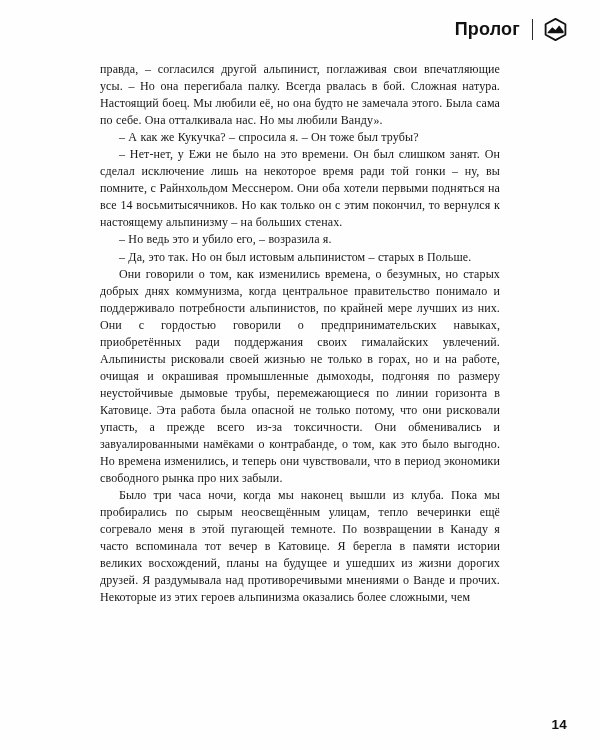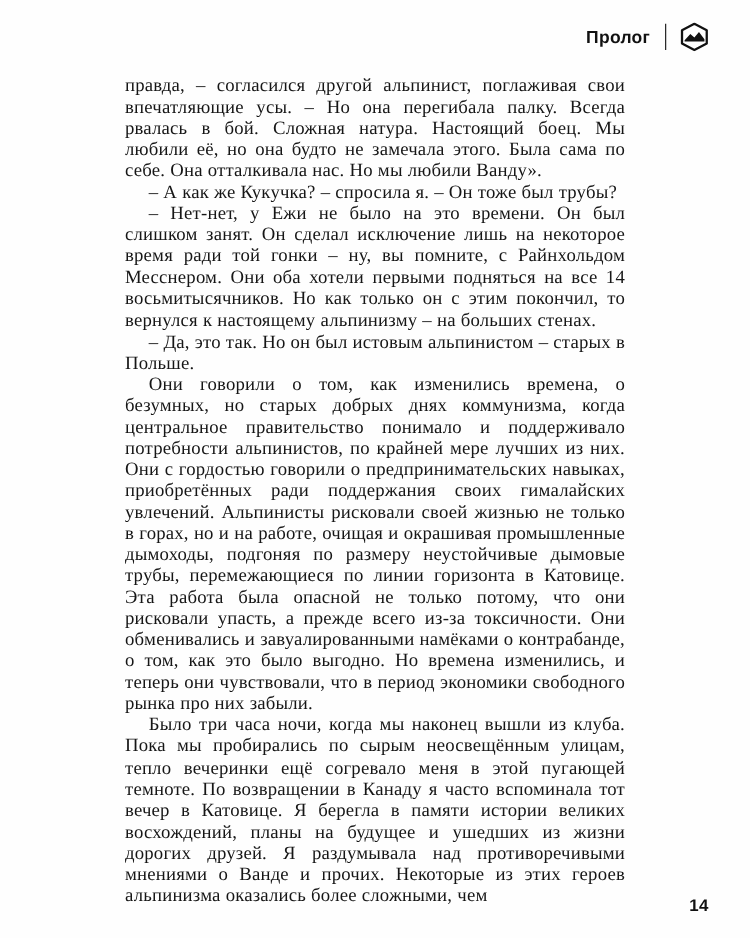--- a/index.html
+++ b/index.html
@@ -30,21 +30,21 @@
     position: absolute;
     top: 16px;
     right: 33px;
     display: flex;
     align-items: center;
     height: 26px;
   }
   .header-title {
     font-family: "Liberation Sans", "DejaVu Sans", sans-serif;
     font-weight: bold;
-    font-size: 14px;
+    font-size: 18px;
     letter-spacing: 0.2px;
     color: #111111;
     line-height: 1;
     padding-bottom: 1px;
   }
   .header-divider {
     width: 1px;
     height: 21px;
     background: #2a2a2a;
     margin: 0 11px 0 12px;
@@ -54,21 +54,21 @@
     height: 23px;
     display: block;
   }
 
   
   .text-body {
     position: absolute;
     left: 100px;
     top: 61px;
     width: 400px;
-    font-size: 15px;
+    font-size: 12px;
     line-height: 17.05px;
     text-align: justify;
     text-justify: inter-word;
     color: #161616;
     letter-spacing: 0.01em;
     word-spacing: 0.01em;
     -webkit-font-smoothing: antialiased;
   }
   .text-body p {
     margin: 0;
@@ -103,20 +103,21 @@
     <svg class="header-logo" viewBox="0 0 100 100">
       <polygon points="50,4 93,27 93,73 50,96 7,73 7,27" fill="#ffffff" stroke="#121212" stroke-width="8" stroke-linejoin="round"></polygon>
       <path d="M16 62 L36 40 L50 52 L66 33 L85 58 L85 66 L16 66 Z" fill="#121212"></path>
     </svg>
   </div>
 
   <div class="text-body">
     <p class="no-indent">правда, – согласился другой альпинист, поглаживая свои впечатляющие усы. – Но она перегибала палку. Всегда рвалась в бой. Сложная натура. Настоящий боец. Мы любили её, но она будто не замечала этого. Была сама по себе. Она отталкивала нас. Но мы любили Ванду».</p>
     <p>– А как же Кукучка? – спросила я. – Он тоже был трубы?</p>
     <p>– Нет-нет, у Ежи не было на это времени. Он был слишком занят. Он сделал исключение лишь на некоторое время ради той гонки – ну, вы помните, с Райнхольдом Месснером. Они оба хотели первыми подняться на все 14 восьмитысячников. Но как только он с этим покончил, то вернулся к настоящему альпинизму – на больших стенах.</p>
+    <p>– Но ведь это и убило его, – возразила я.</p>
     <p>– Да, это так. Но он был истовым альпинистом – старых в Польше.</p>
     <p>Они говорили о том, как изменились времена, о безумных, но старых добрых днях коммунизма, когда центральное правительство понимало и поддерживало потребности альпинистов, по крайней мере лучших из них. Они с гордостью говорили о предпринимательских навыках, приобретённых ради поддержания своих гималайских увлечений. Альпинисты рисковали своей жизнью не только в горах, но и на работе, очищая и окрашивая промышленные дымоходы, подгоняя по размеру неустойчивые дымовые трубы, перемежающиеся по линии горизонта в Катовице. Эта работа была опасной не только потому, что они рисковали упасть, а прежде всего из-за токсичности. Они обменивались и завуалированными намёками о контрабанде, о том, как это было выгодно. Но времена изменились, и теперь они чувствовали, что в период экономики свободного рынка про них забыли.</p>
     <p>Было три часа ночи, когда мы наконец вышли из клуба. Пока мы пробирались по сырым неосвещённым улицам, тепло вечеринки ещё согревало меня в этой пугающей темноте. По возвращении в Канаду я часто вспоминала тот вечер в Катовице. Я берегла в памяти истории великих восхождений, планы на будущее и ушедших из жизни дорогих друзей. Я раздумывала над противоречивыми мнениями о Ванде и прочих. Некоторые из этих героев альпинизма оказались более сложными, чем</p>
   </div>
 
   <div class="folio">14</div>
 
 </div>
 
 </body></html>

